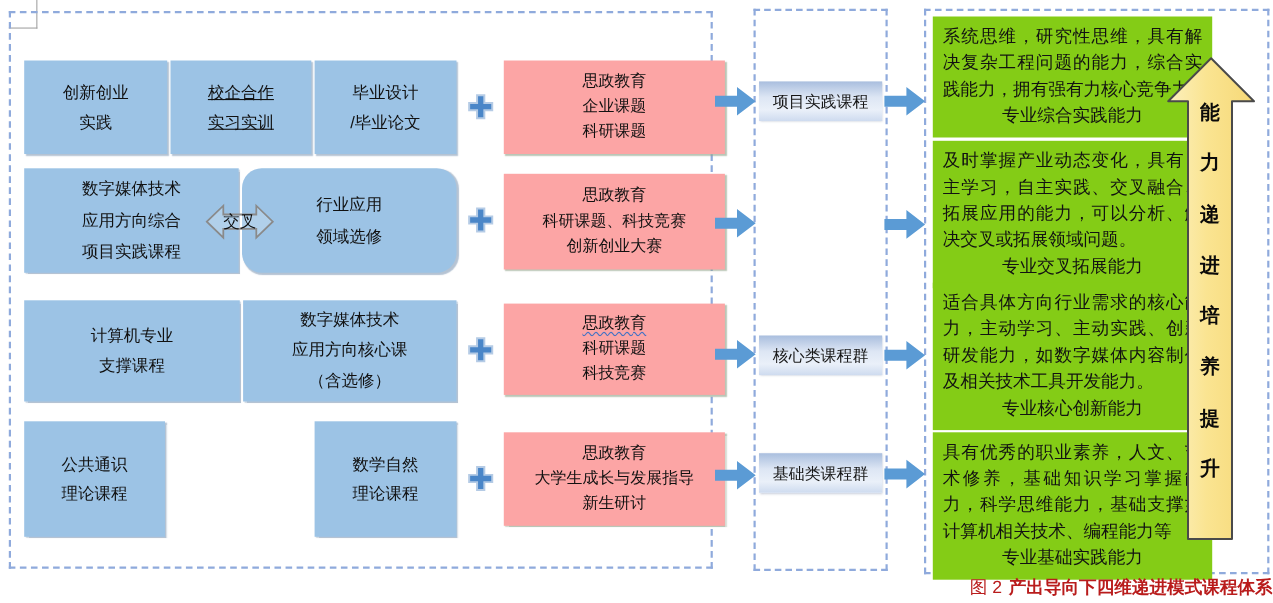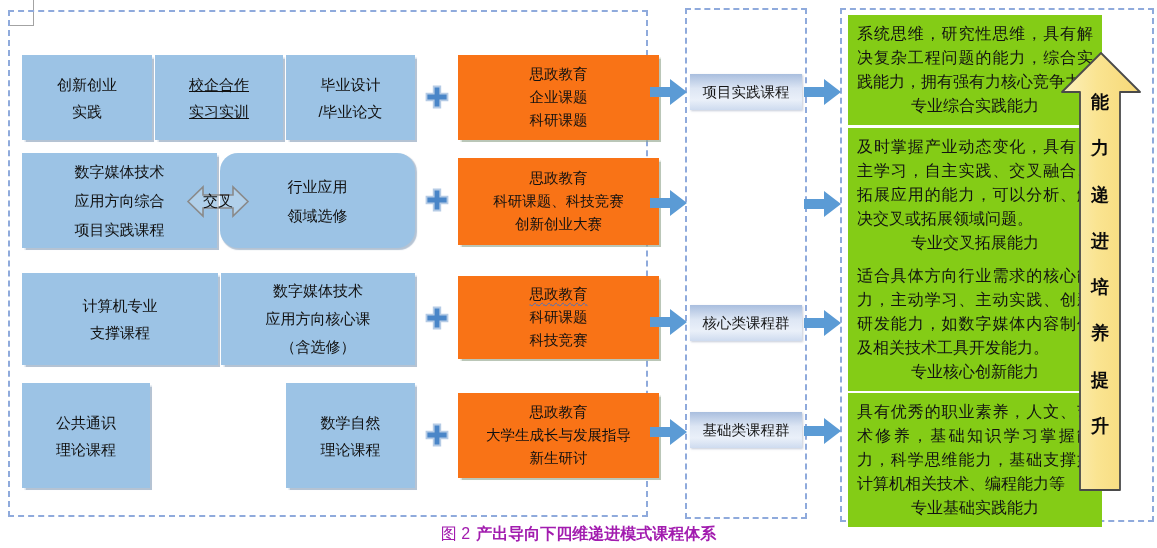--- a/index.html
+++ b/index.html
@@ -34,21 +34,21 @@
   
   .cross{position:absolute;left:186px;top:183px;width:64px;height:37px;}
   .cross-label{position:absolute;left:186px;top:183px;width:64px;height:37px;display:flex;
                align-items:center;justify-content:center;font-size:15px;color:#0d0d0d;}
 
   
   .plus{position:absolute;left:425px;width:24px;height:24px;}
   #plus1{top:85px}#plus2{top:188px}#plus3{top:306px}#plus4{top:423px}
 
   
-  .gbox{position:absolute;left:458px;width:201px;background:#f97316;display:flex;flex-direction:column;
+  .gbox{position:absolute;left:458px;width:201px;background:#fca5a5;display:flex;flex-direction:column;
         align-items:center;justify-content:center;text-align:center;white-space:pre-line;
         font-size:14.5px;line-height:23px;box-shadow:1.5px 1.5px 1px rgba(140,160,135,.6);}
   #g1{top:55px;height:85px;}
   #g2{top:158px;height:87px;}
   #g3{top:276px;height:83px;}
   #g4{top:393px;height:85px;}
   .squiggle{text-decoration:underline wavy #4472C4 1px;text-underline-offset:3px;}
 
   
   .harrow{position:absolute;width:38px;height:30px;}
@@ -69,21 +69,21 @@
   .ablock .body{text-align:justify;text-justify:inter-character;}
   .ablock .tail{text-align:center;}
   #t1{top:15px}#t2{top:128px}#t3{top:257px}#t4{top:393px}
 
   
   .up-arrow{position:absolute;left:1055px;top:48px;width:92px;height:447px;}
   .vchars{position:absolute;left:1086px;top:90px;width:28px;height:348px;display:flex;flex-direction:column;
           justify-content:space-between;align-items:center;font-size:18px;font-weight:bold;color:#0a0a0a;}
 
   
-  .caption{position:absolute;left:0;top:524px;width:1157px;text-align:center;font-size:16px;color:#a21caf;}
+  .caption{position:absolute;left:0;top:524px;width:1157px;text-align:right;font-size:16px;color:#b91c1c;}
   .caption .fig{font-weight:normal;margin-right:6px;}
   .caption .ttl{font-weight:bold;}
 </style>
 </head>
 <body>
 
 <div class="canvas">
 
   <div class="corner-mark"></div>
 

